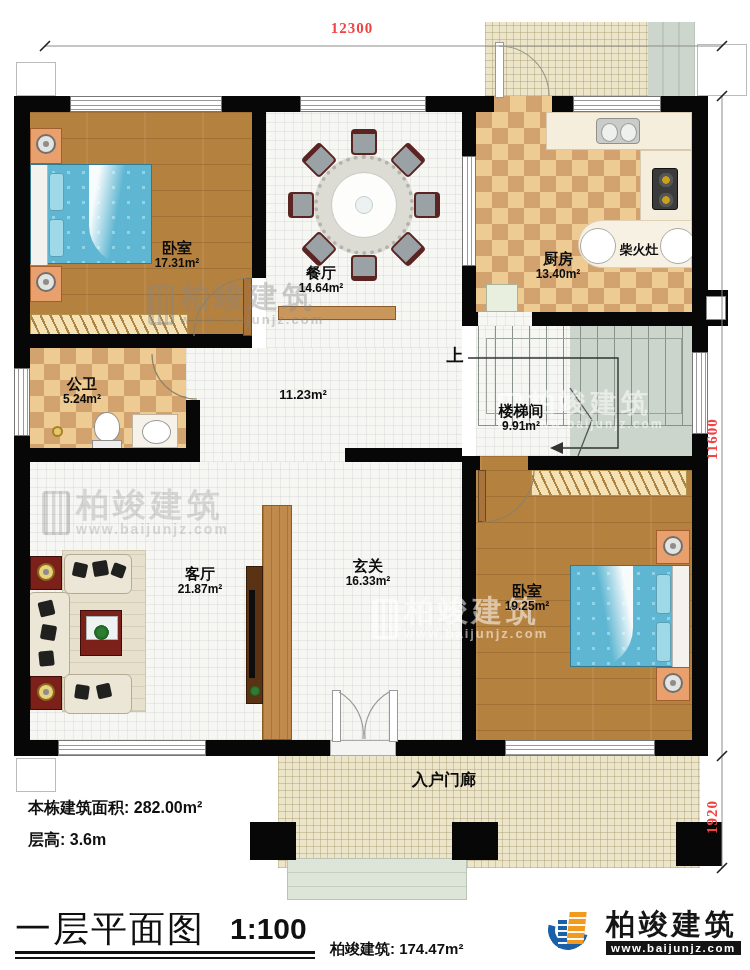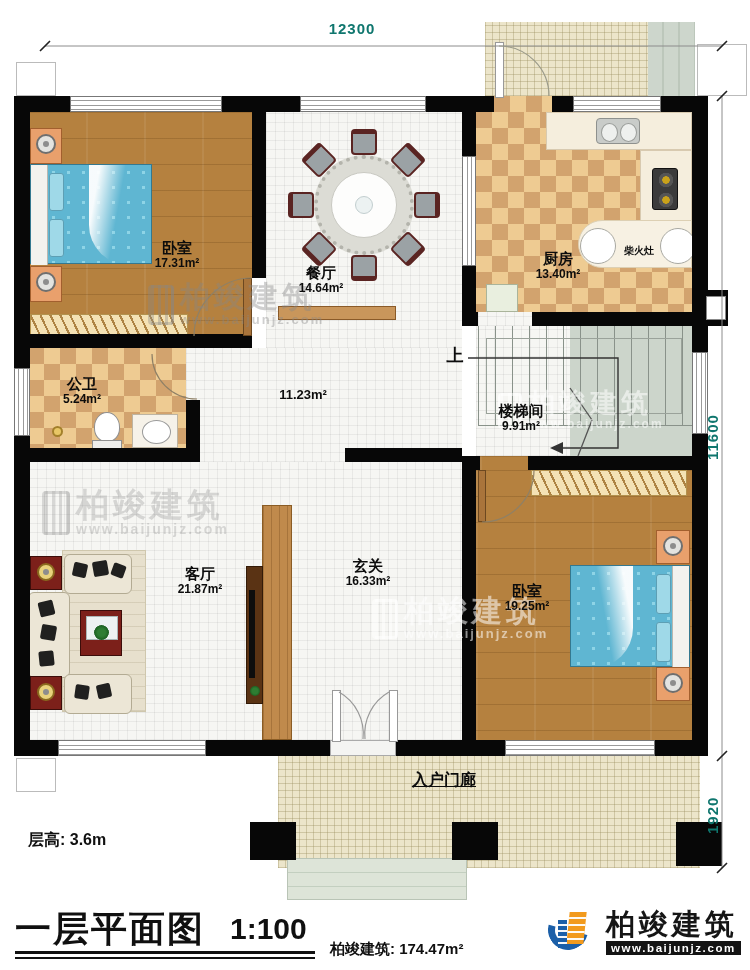--- a/index.html
+++ b/index.html
@@ -34,21 +34,21 @@
   .sofa{background:#ece6d6;border:1.5px solid #b3ab93;border-radius:6px;}
   .pillow{background:#20201f;border-radius:2px;}
   .redtbl{background:#7c201a;border:1px solid #3c0d0a;}
   .chair{width:26px;height:26px;background:#9ba2a5;border:2px solid #5a2422;border-top-width:5px;border-radius:4px;z-index:2;position:absolute;box-sizing:border-box;}
   .stool{border-radius:50%;background:#fff;border:1.5px solid #a9a9a2;}
   .marble{background:#f5eedd;border:1px solid #d8cab0;}
   
   .lbl{z-index:6;text-align:center;transform:translateX(-50%);color:#0c0c0c;white-space:nowrap;}
   .lbl .nm{font-size:15px;font-weight:700;line-height:16px;display:block;}
   .lbl .ar{font-size:12px;font-weight:700;line-height:14px;display:block;}
-  .dim{z-index:6;font-weight:700;font-size:15px;color:#0f766e;letter-spacing:1px;}
+  .dim{z-index:6;font-weight:700;font-size:15px;color:#ef4444;letter-spacing:1px;font-family:Liberation Serif, serif;}
   .vdim{writing-mode:vertical-rl;transform:rotate(180deg);}
   
   .wm{z-index:5;display:flex;align-items:center;gap:6px;pointer-events:none;}
   .wm .wmtx{font-weight:900;letter-spacing:4px;line-height:1;}
   .wm .wmurl{font-weight:700;letter-spacing:2px;}
   .wmico{border:3px solid currentColor;border-radius:4px;opacity:.9;background:
       repeating-linear-gradient(90deg,currentColor 0 3px,transparent 3px 7px);}
   .wm-grey{color:rgba(135,135,135,.40);}
   .wm-lite{color:rgba(255,255,255,.55);}
   
@@ -240,21 +240,21 @@
   </div>
   <div class="abs lbl" style="left:321px;top:265px;">
     <span class="nm">餐厅</span>
     <span class="ar">14.64m²</span>
   </div>
   <div class="abs lbl" style="left:558px;top:251px;">
     <span class="nm">厨房</span>
     <span class="ar">13.40m²</span>
   </div>
   <div class="abs lbl" style="left:639px;top:240px;">
-    <span style="font-size:10px;font-weight:700;">柴火灶</span>
+    <span style="font-size:13px;font-weight:700;">柴火灶</span>
   </div>
   <div class="abs lbl" style="left:82px;top:376px;">
     <span class="nm">公卫</span>
     <span class="ar">5.24m²</span>
   </div>
   <div class="abs lbl" style="left:303px;top:388px;">
     <span class="ar" style="font-size:13px;">11.23m²</span>
   </div>
   <div class="abs lbl" style="left:455px;top:344px;">
     <span style="font-size:17px;font-weight:900;">上</span>
@@ -269,21 +269,21 @@
   </div>
   <div class="abs lbl" style="left:368px;top:558px;">
     <span class="nm">玄关</span>
     <span class="ar">16.33m²</span>
   </div>
   <div class="abs lbl" style="left:527px;top:583px;">
     <span class="nm">卧室</span>
     <span class="ar">19.25m²</span>
   </div>
   <div class="abs lbl" style="left:444px;top:772px;">
-    <span class="nm" style="font-size:16px;text-decoration:underline;">入户门廊</span>
+    <span class="nm" style="font-size:16px;">入户门廊</span>
   </div>
 
   <div class="abs wm wm-grey" style="left:148px;top:282px;">
     <div class="wmico" style="width:20px;height:34px;"></div>
     <div>
       <div class="wmtx" style="font-size:30px;">柏竣建筑</div>
       <div class="wmurl" style="font-size:13px;">www.baijunjz.com</div>
     </div>
   </div>
   <div class="abs wm wm-lite" style="left:498px;top:390px;">
@@ -301,23 +301,24 @@
     </div>
   </div>
   <div class="abs wm wm-lite" style="left:372px;top:596px;">
     <div class="wmico" style="width:20px;height:34px;"></div>
     <div>
       <div class="wmtx" style="font-size:30px;">柏竣建筑</div>
       <div class="wmurl" style="font-size:13px;">www.baijunjz.com</div>
     </div>
   </div>
 
+  <div class="abs tb" style="left:28px;top:798px;font-size:16px;font-weight:700;">本栋建筑面积: 282.00m²</div>
   <div class="abs tb" style="left:28px;top:830px;font-size:16px;font-weight:700;">层高: 3.6m</div>
 
-  <div class="abs tb" style="left:15px;top:905px;font-size:36px;font-weight:700;letter-spacing:2px;">一层平面图</div>
+  <div class="abs tb" style="left:15px;top:905px;font-size:36px;font-weight:400;letter-spacing:2px;">一层平面图</div>
   <div class="abs tb" style="left:230px;top:912px;font-size:30px;font-weight:700;">1:100</div>
   <div class="abs" style="left:15px;top:951px;width:300px;height:3px;background:#111;z-index:8;"></div>
   <div class="abs" style="left:15px;top:957px;width:300px;height:2px;background:#111;z-index:8;"></div>
   <div class="abs tb" style="left:330px;top:940px;font-size:15px;font-weight:700;">柏竣建筑: 174.47m²</div>
 
   <div class="abs" style="left:548px;top:902px;width:196px;height:60px;z-index:8;display:flex;align-items:center;gap:8px;">
     <div style="position:relative;width:50px;height:56px;flex:0 0 auto;">
       <div style="position:absolute;left:0;top:6px;width:40px;height:40px;border:7px solid #1b5fa8;border-radius:50%;border-top-color:transparent;border-right-color:transparent;transform:rotate(-30deg);box-sizing:border-box;"></div>
       <div style="position:absolute;left:20px;top:8px;width:17px;height:32px;background:#f29a1d;transform:skewX(-6deg);background-image:repeating-linear-gradient(180deg,transparent 0 5px,rgba(255,255,255,.95) 5px 7px);"></div>
       <div style="position:absolute;left:10px;top:16px;width:9px;height:28px;background:#1b5fa8;background-image:repeating-linear-gradient(180deg,transparent 0 4px,rgba(255,255,255,.95) 4px 6px);"></div>

